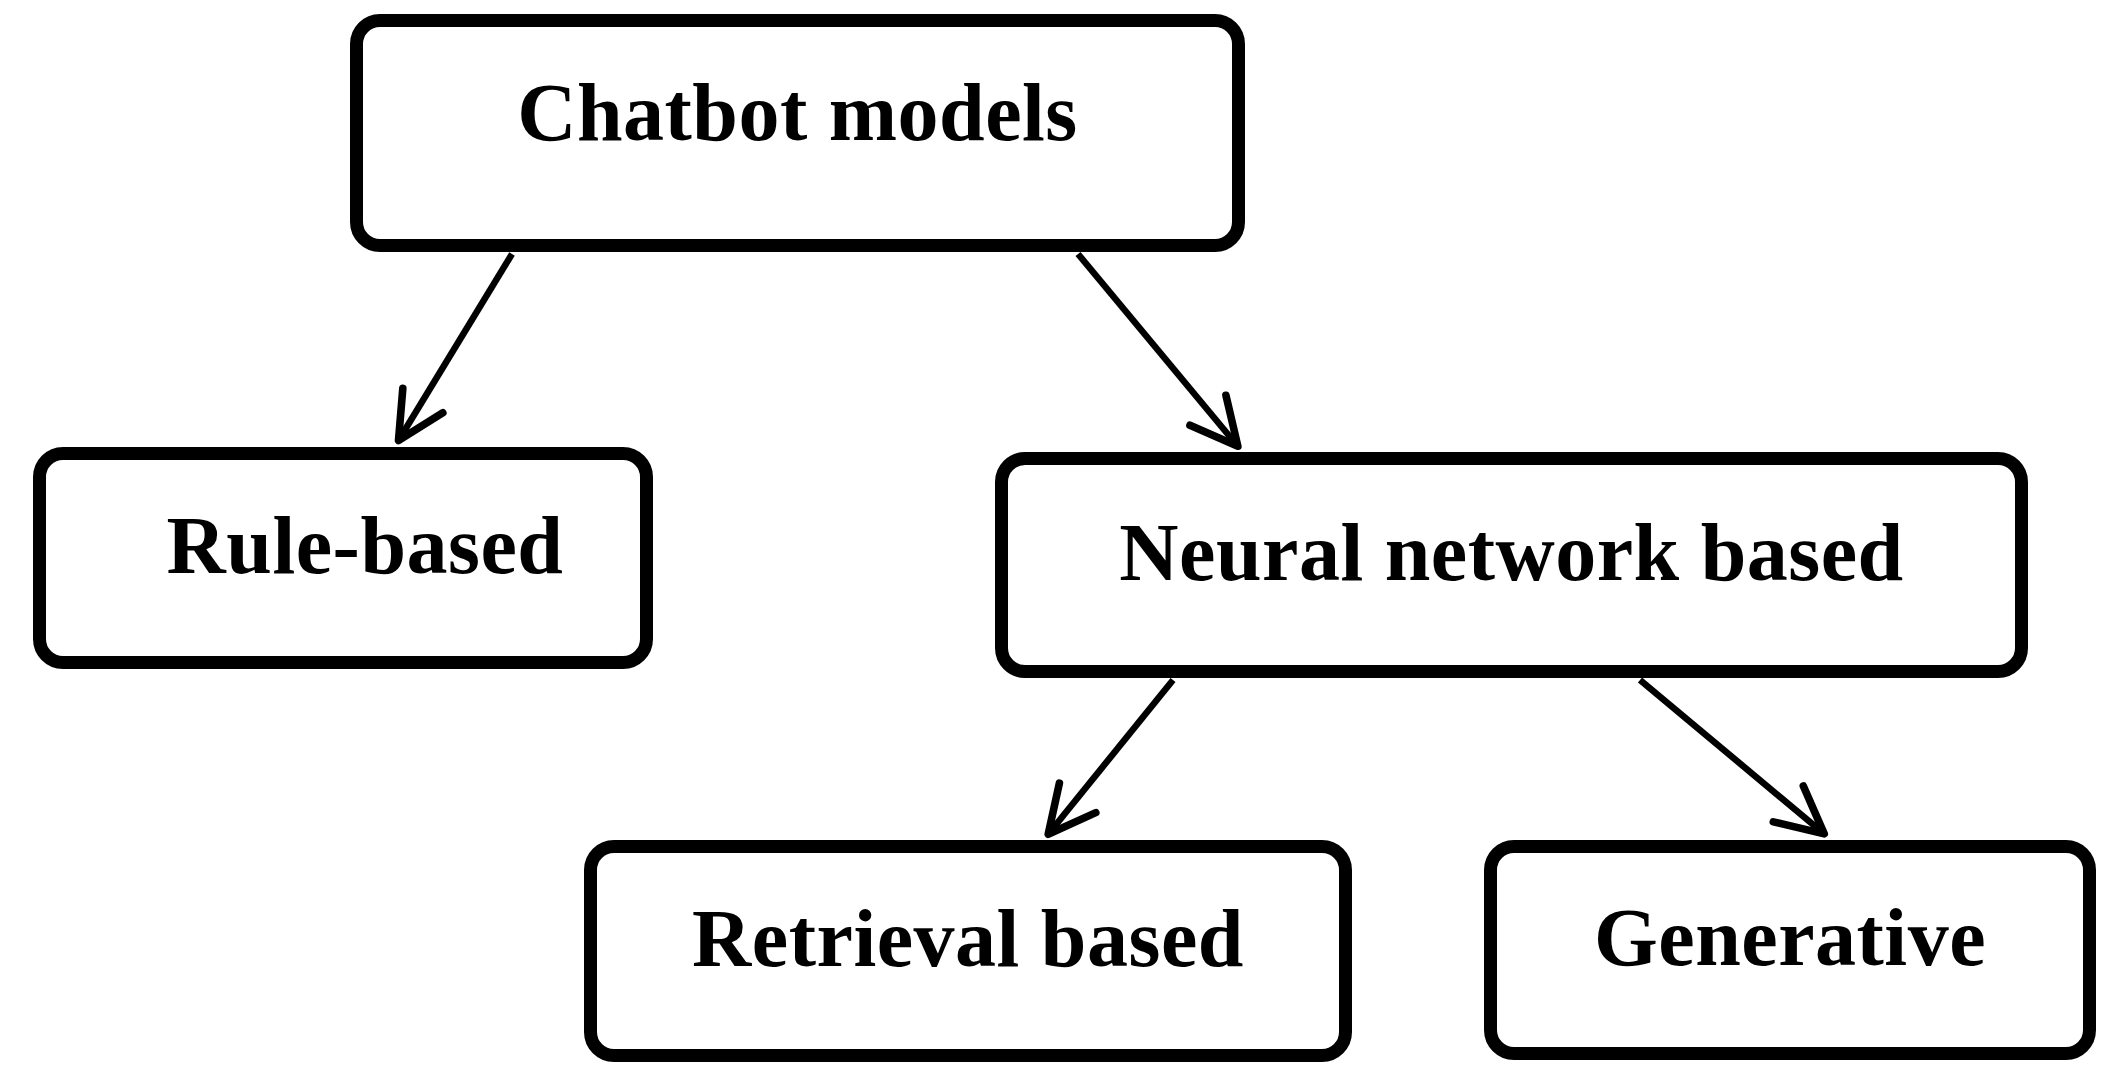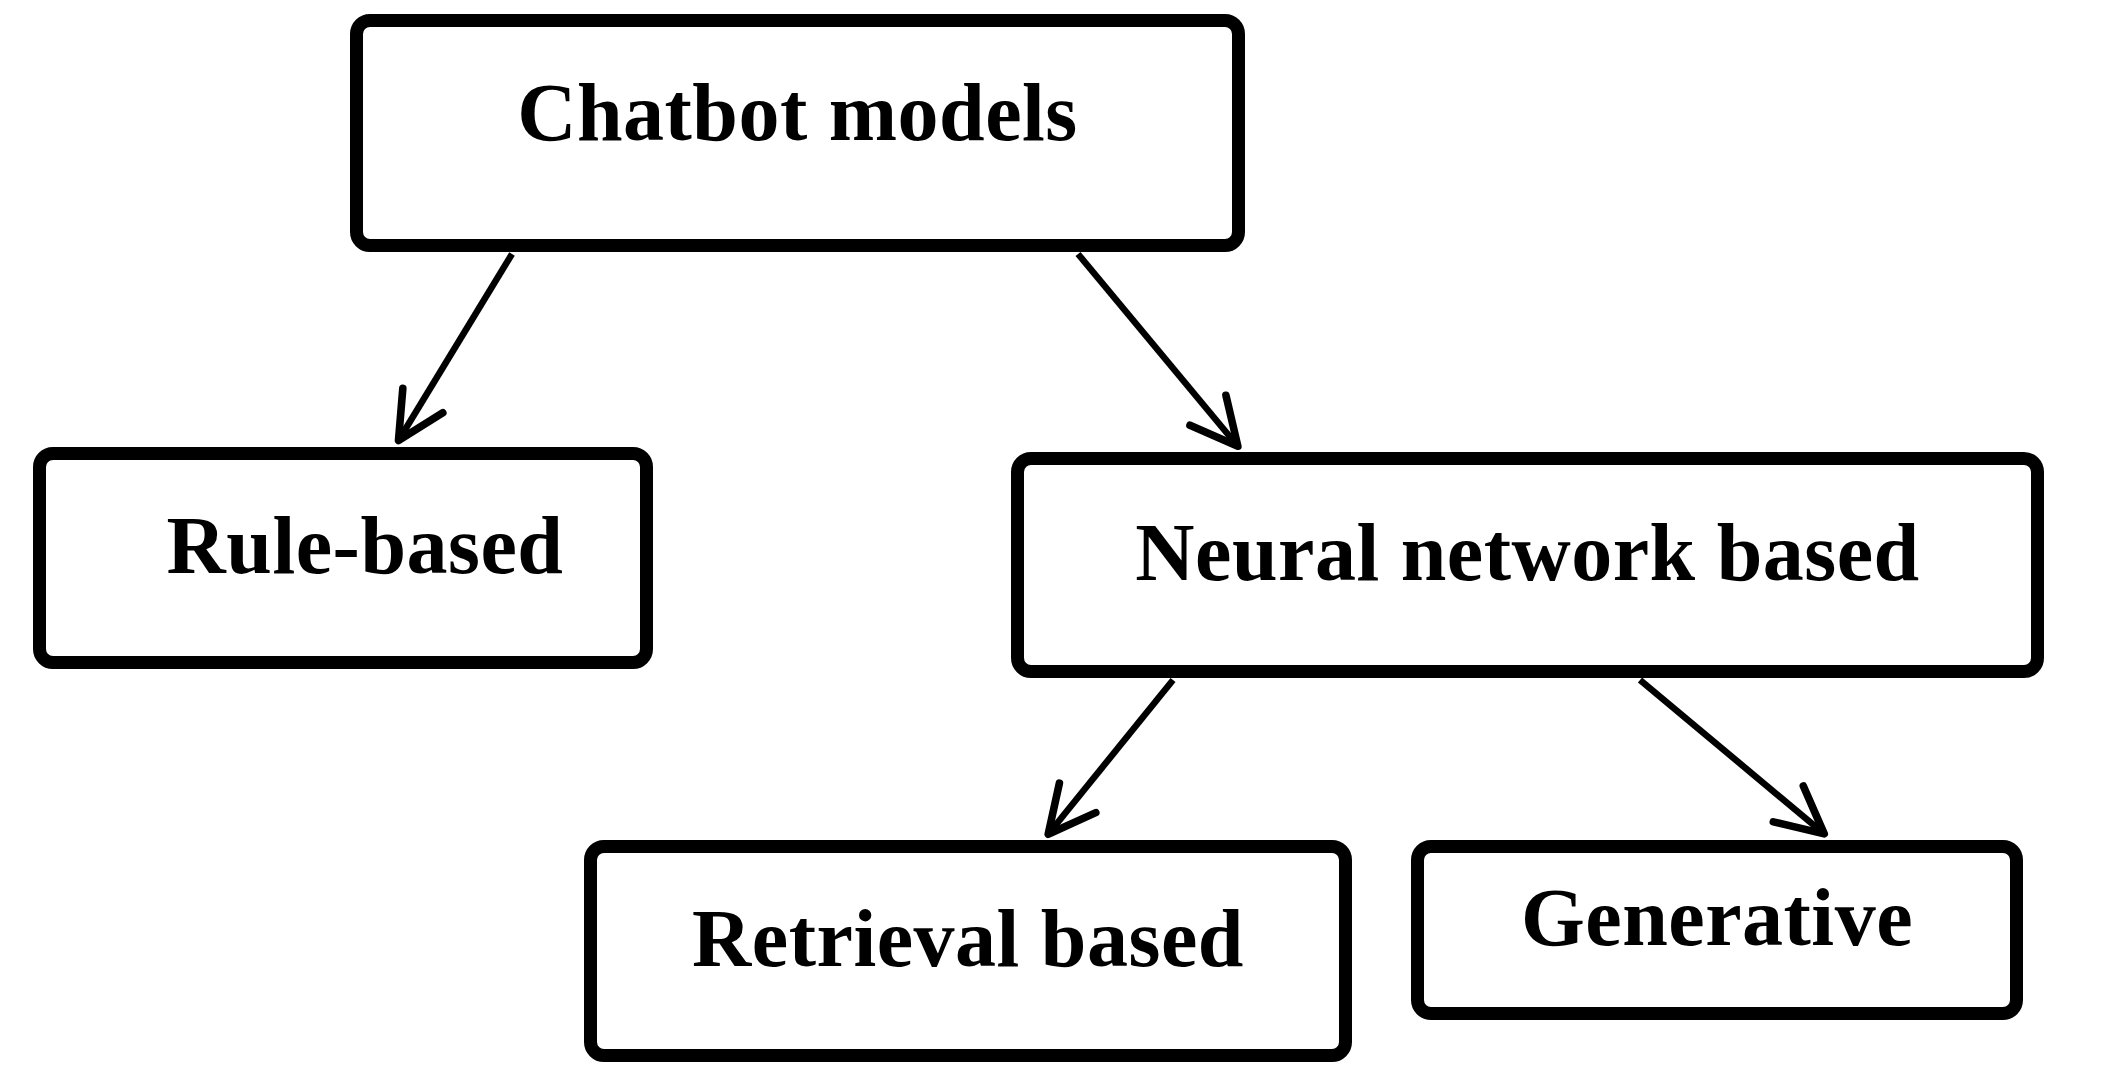--- a/index.html
+++ b/index.html
@@ -21,21 +21,21 @@
     top: 0;
     width: 2121px;
     height: 1088px;
     pointer-events: none;
   }
   .node {
     position: absolute;
     box-sizing: border-box;
     background: #ffffff;
     border: 13px solid #000000;
-    border-radius: 20px;
+    border-radius: 30px;
     display: flex;
     align-items: center;
     justify-content: center;
   }
   .node .label {
     font-weight: 700;
     font-size: 82px;
     color: #000000;
     letter-spacing: 0.5px;
     white-space: nowrap;
@@ -63,25 +63,25 @@
   </svg>
 
   <div class="node root" style="left:350px; top:14px; width:895px; height:238px;">
     <span class="label">Chatbot models</span>
   </div>
 
   <div class="node" style="left:33px; top:447px; width:620px; height:222px;padding-left:44px;">
     <span class="label">Rule-based</span>
   </div>
 
-  <div class="node" style="left:995px; top:452px; width:1033px; height:226px;margin-left:16px;">
+  <div class="node" style="left:995px; top:452px; width:1033px; height:226px;">
     <span class="label">Neural network based</span>
   </div>
 
   <div class="node" style="left:584px; top:840px; width:768px; height:222px;">
     <span class="label">Retrieval based</span>
   </div>
 
-  <div class="node" style="left:1411px; top:840px; width:612px; height:180px;">
+  <div class="node" style="left:1484px; top:840px; width:612px; height:220px;">
     <span class="label">Generative</span>
   </div>
 
 </div>
 
 </body></html>

